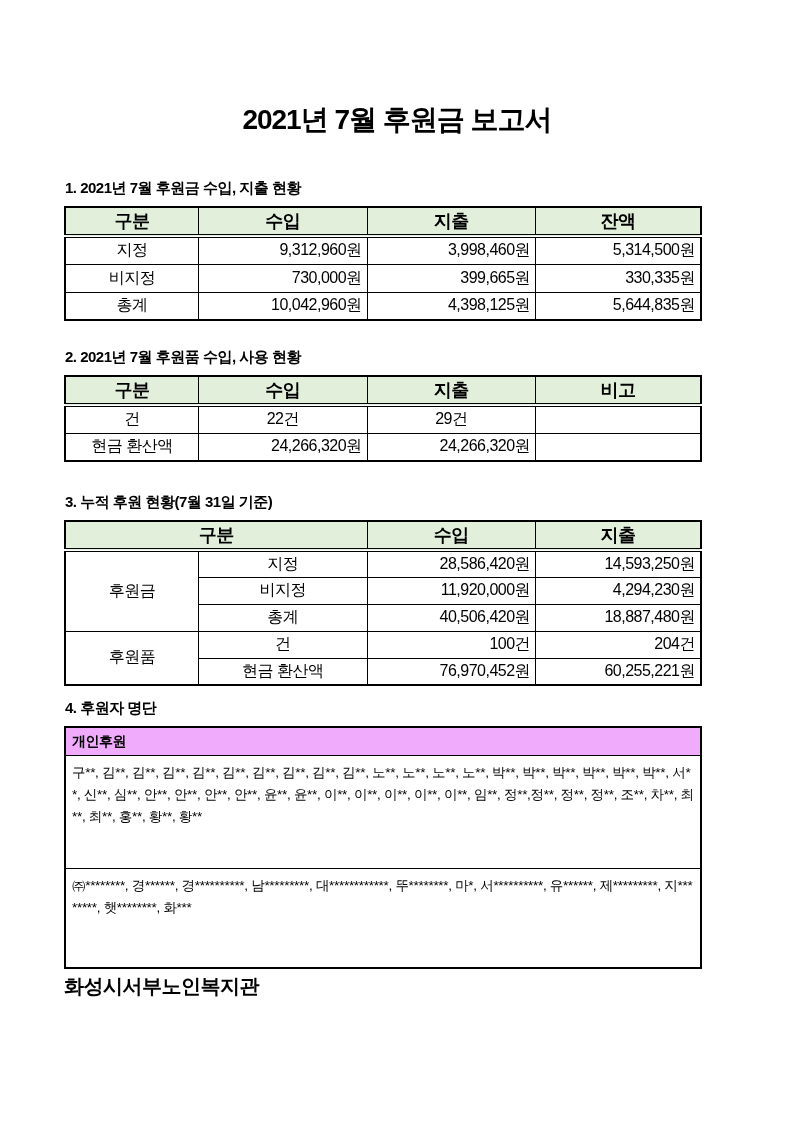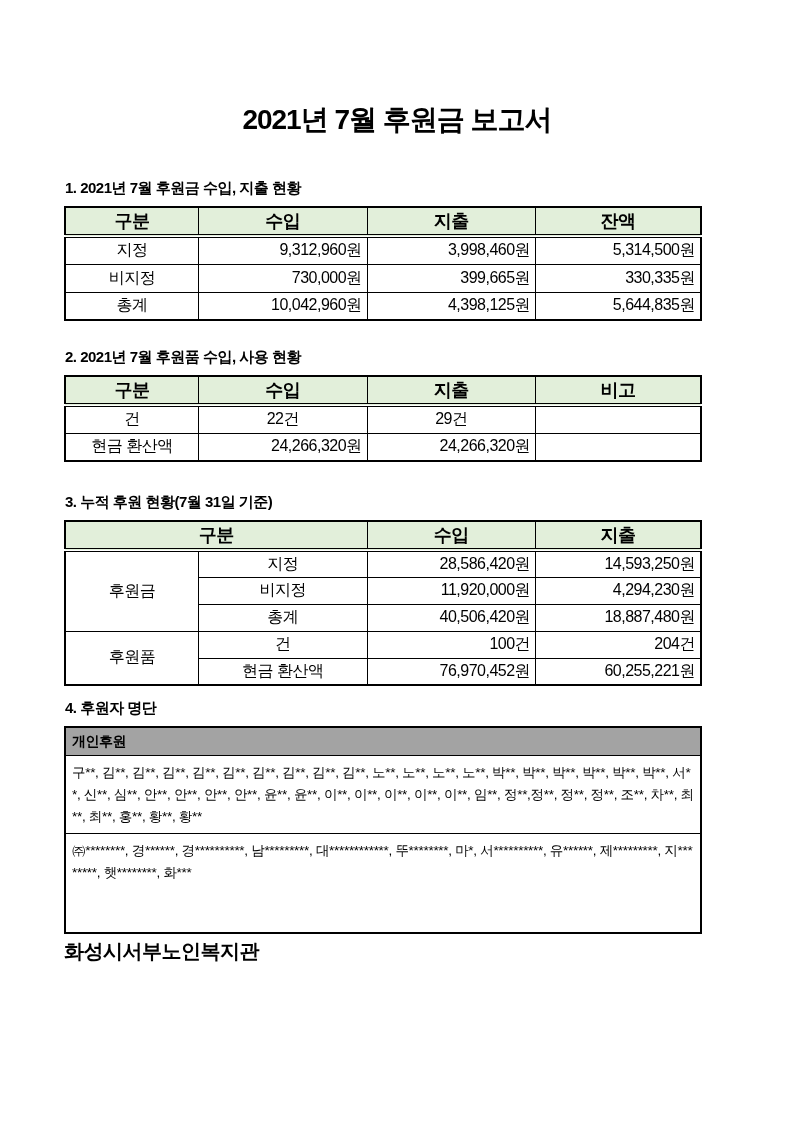--- a/index.html
+++ b/index.html
@@ -48,31 +48,31 @@
     height: 28px; padding: 1px 5px;
   }
   table.tbl3 td { height: 27px; }
   .c { text-align: center; }
   .r { text-align: right; }
 
   .donor-box {
     border: 2px solid #000;
   }
   .donor-box .box-header {
-    background: #a3a3a3;
+    background: #f0abfc;
     border-bottom: 1px solid #000;
     font-size: 14px; font-weight: 800;
     padding: 5px 6px 4px; letter-spacing: -0.5px;
   }
   .donor-box .box-body {
     font-size: 13.5px; line-height: 22px;
     padding: 6px 6px 0; letter-spacing: -0.3px;
     word-break: break-all;
   }
-  .donor-box .box-body.individual { height: 78px; border-bottom: 1px solid #000; }
+  .donor-box .box-body.individual { height: 113px; border-bottom: 1px solid #000; }
   .donor-box .box-body.group { height: 98px; }
 
   .org-footer {
     margin-top: 4px;
     font-size: 20px; font-weight: 800;
     letter-spacing: -0.5px; line-height: 26px;
   }
 </style>
 </head>
 <body>

